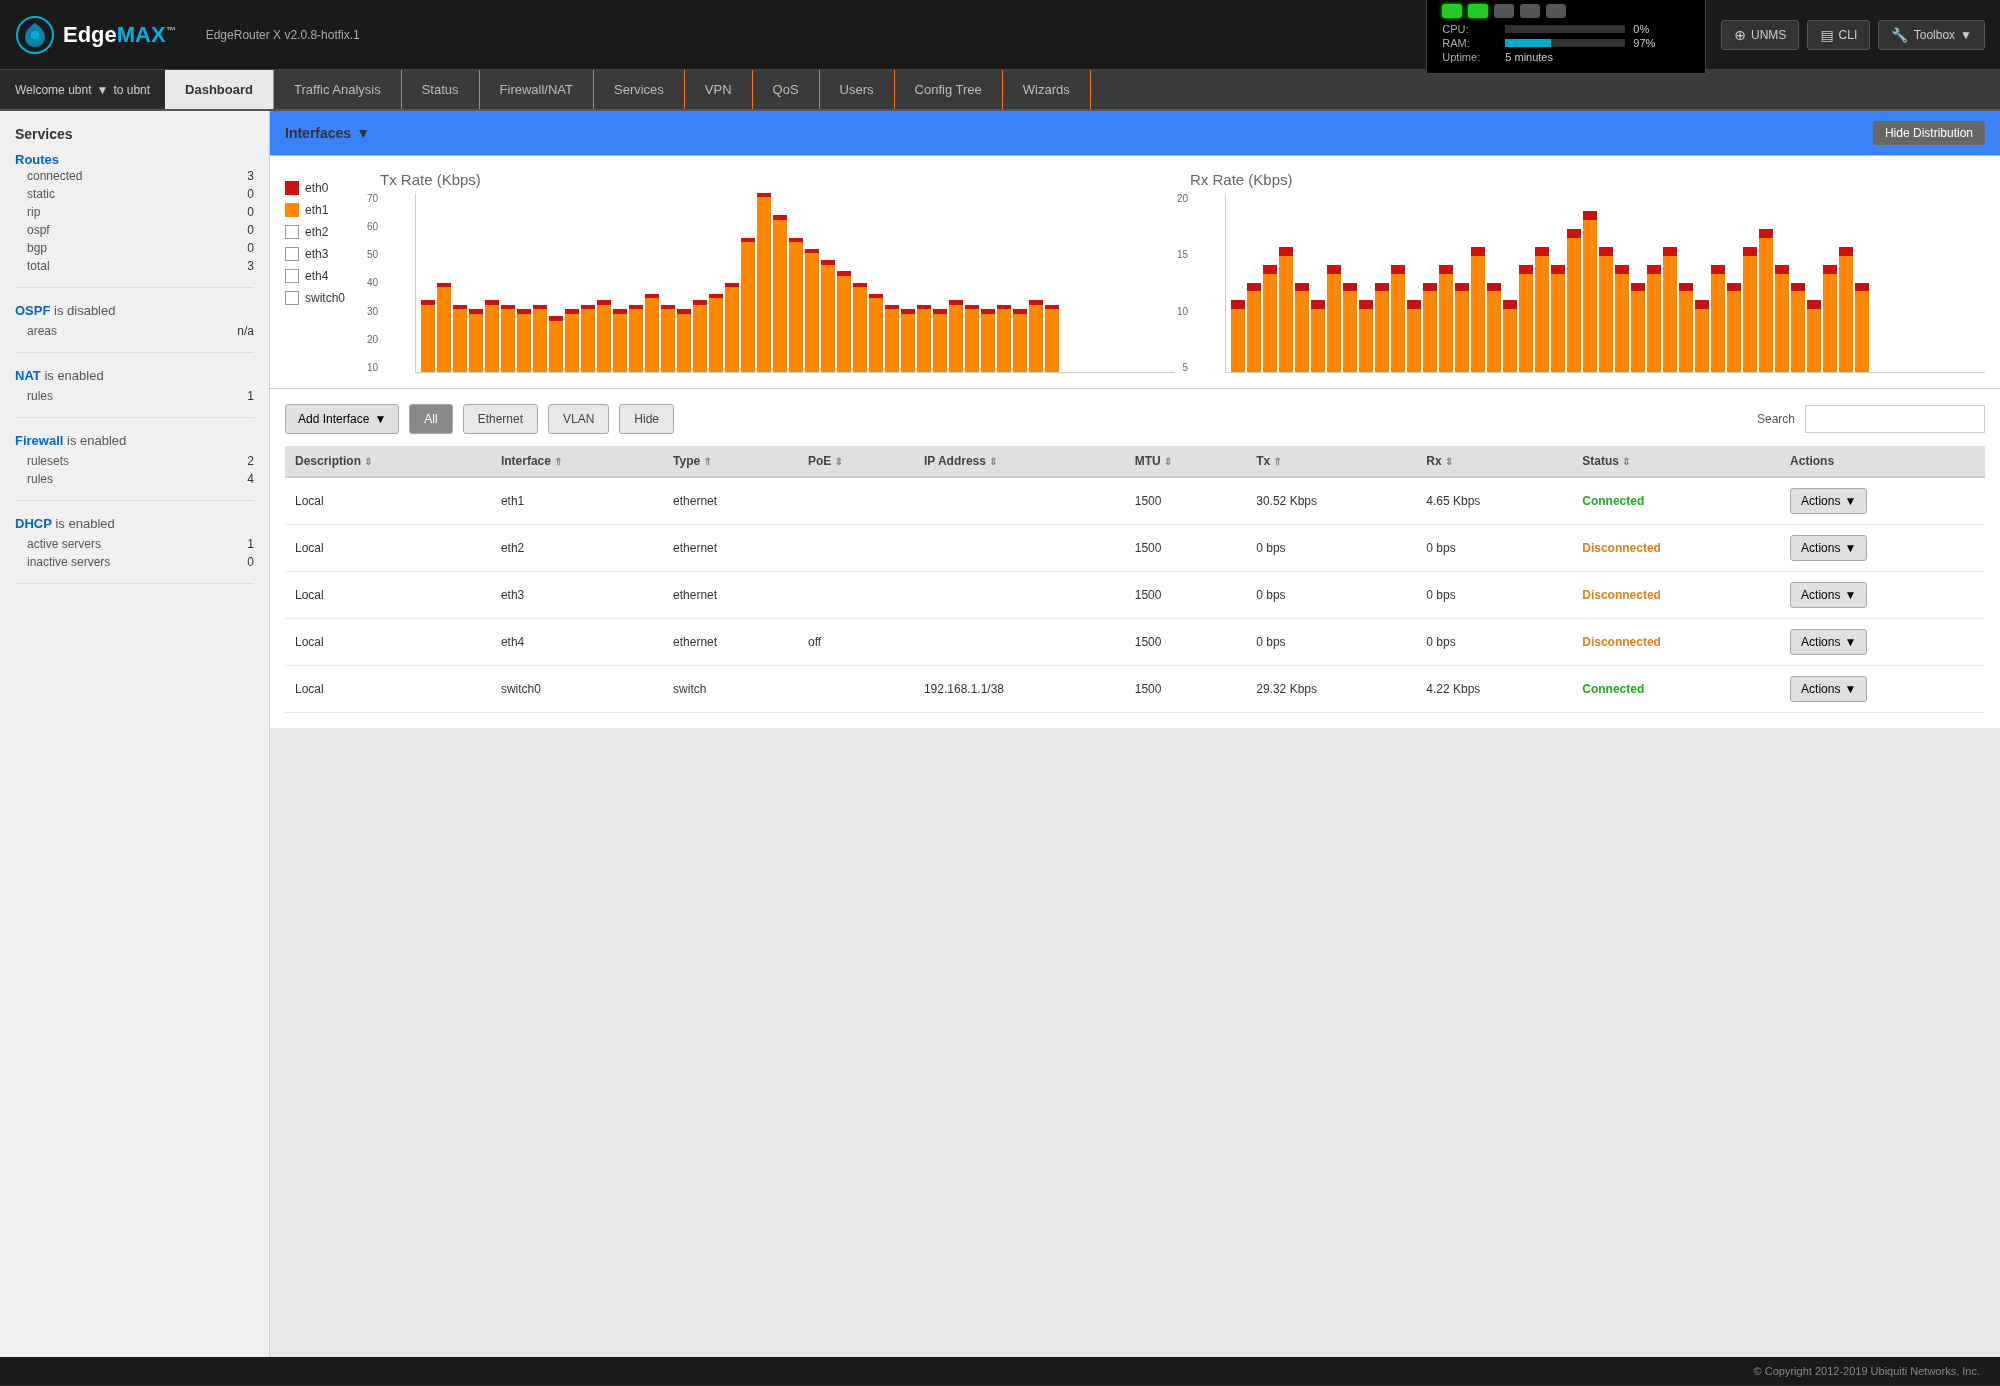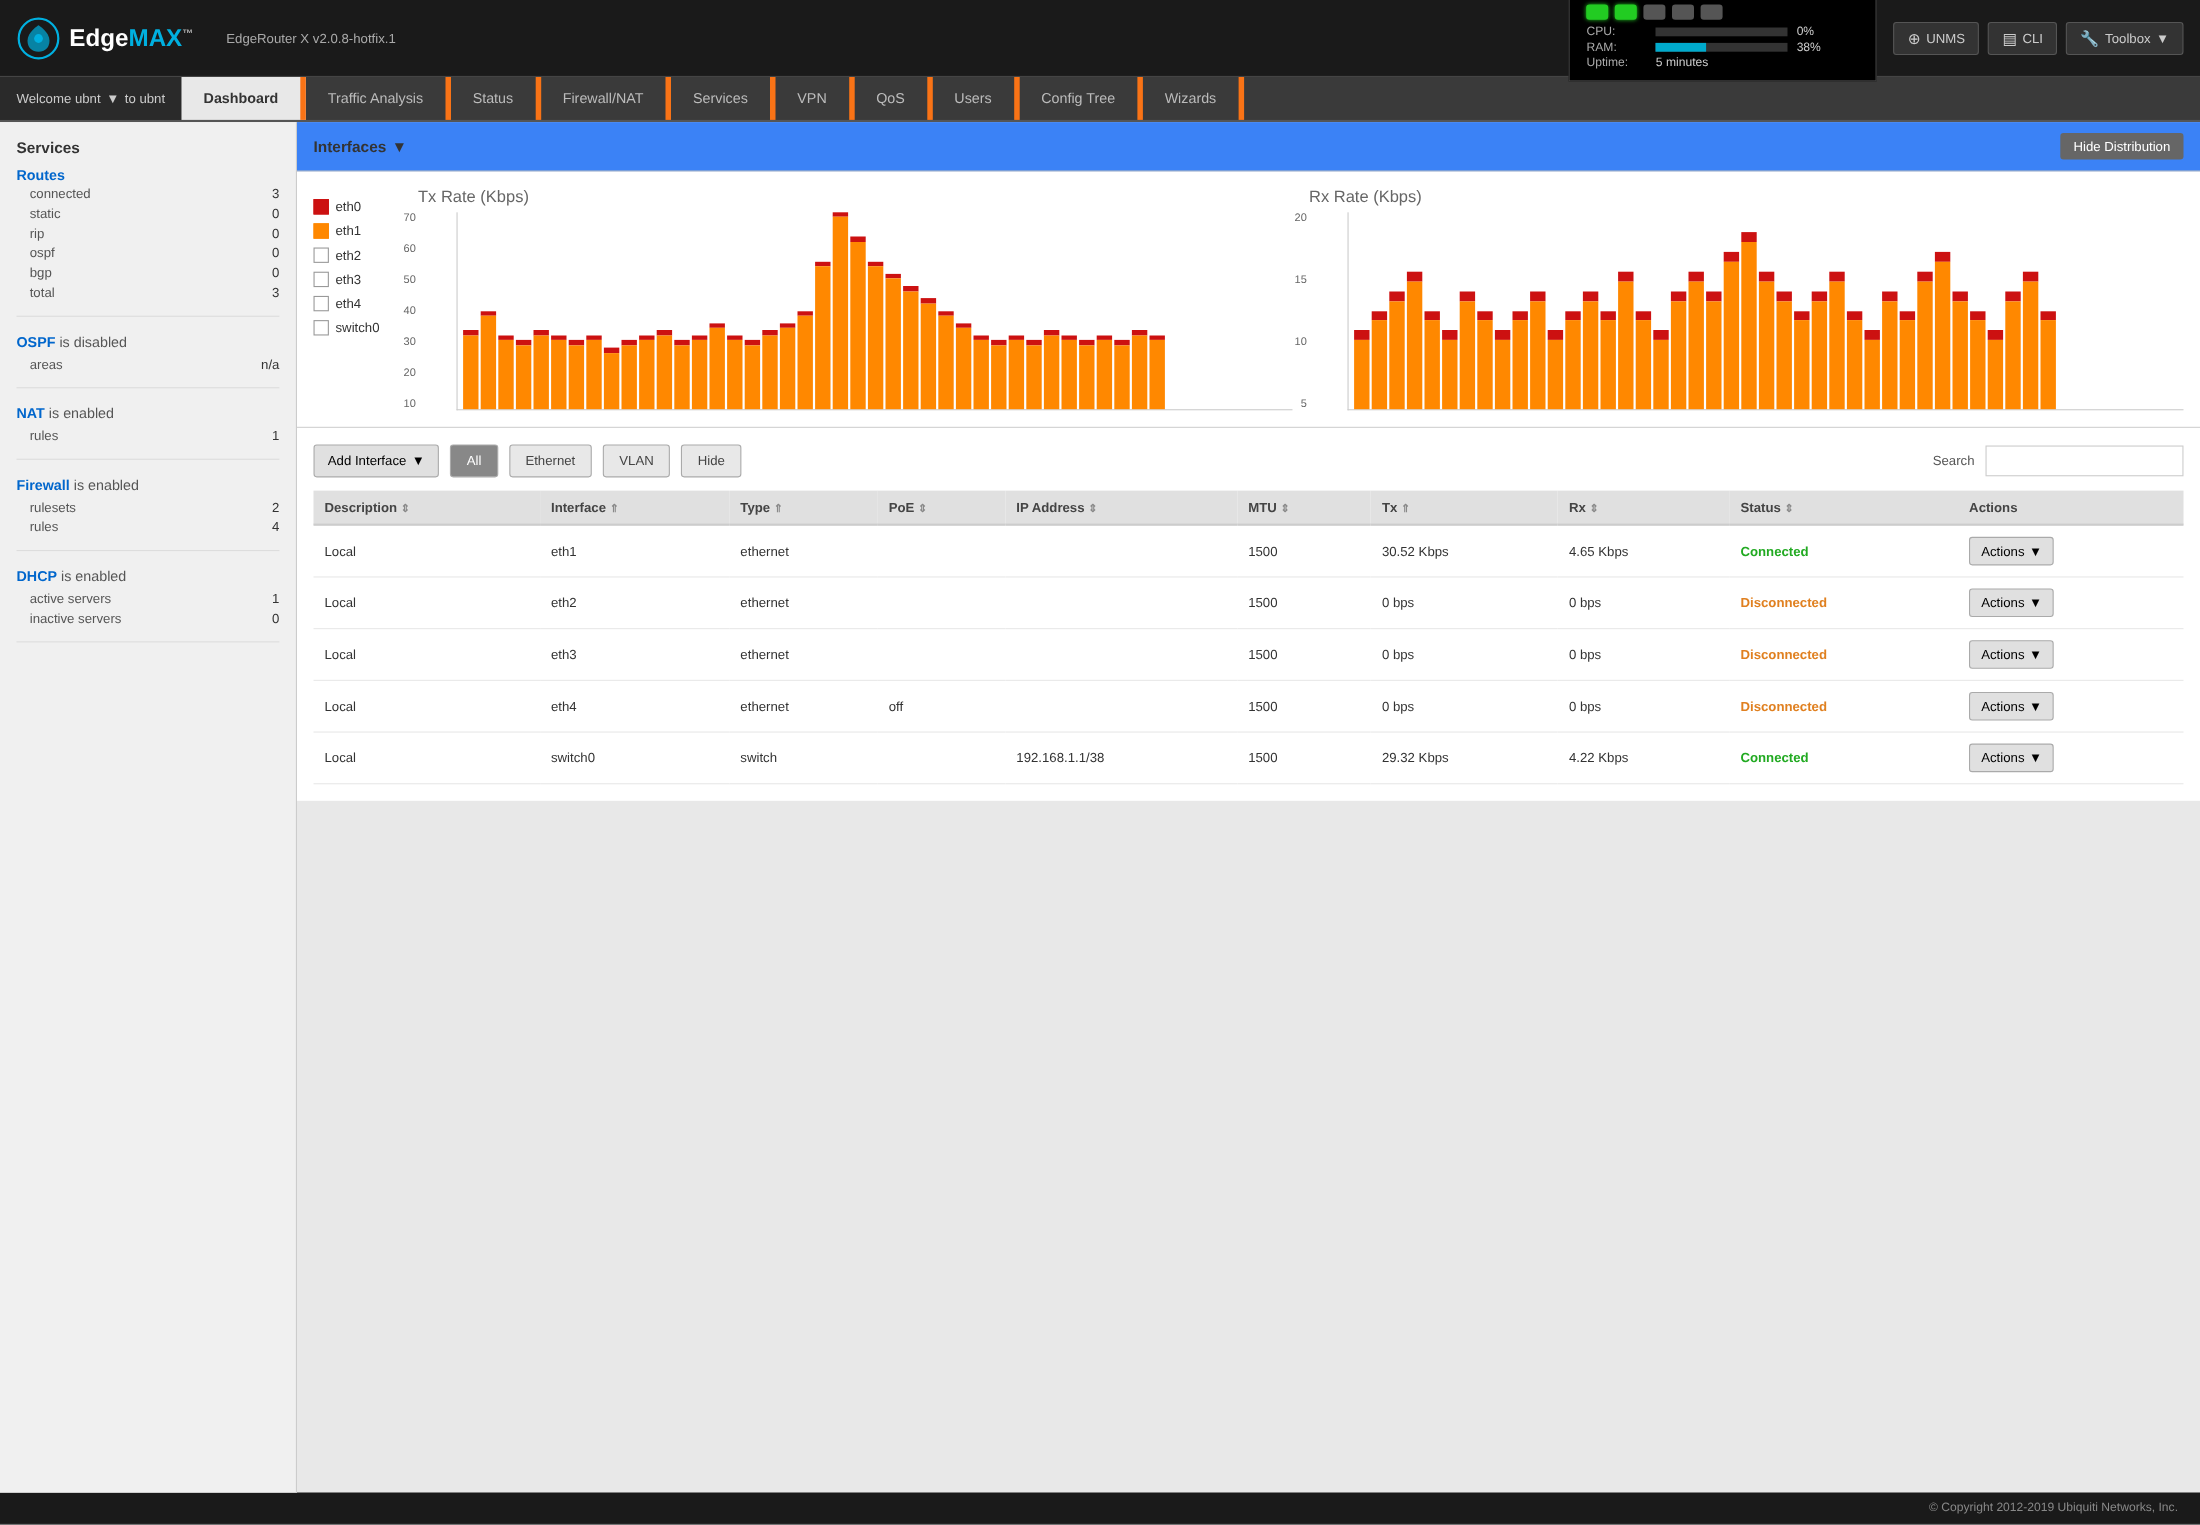--- a/index.html
+++ b/index.html
@@ -22,21 +22,21 @@
     .led { width: 20px; height: 14px; border-radius: 3px; }
     .led-green { background: #22cc22; box-shadow: 0 0 4px #22cc22; }
     .led-gray { background: #555; }
     .header-buttons { display: flex; gap: 8px; }
     .header-btn { background: #333; border: 1px solid #555; color: #ccc; padding: 6px 12px; cursor: pointer; font-size: 12px; display: flex; align-items: center; gap: 5px; border-radius: 3px; }
     .header-btn .btn-icon { font-size: 14px; }
 
     
     .navbar { background: #3a3a3a; display: flex; align-items: stretch; padding: 0 0 0 0; border-bottom: 2px solid #555; }
     .nav-welcome { display: flex; align-items: center; background: #2a2a2a; padding: 0 15px; color: #ccc; font-size: 12px; gap: 5px; }
-    .nav-tab { padding: 12px 20px; color: #bbb; cursor: pointer; font-size: 13px; border-right: 5px solid #f97316; display: flex; align-items: center; white-space: nowrap; }
+    .nav-tab { padding: 12px 20px; color: #bbb; cursor: pointer; font-size: 13px; border-right: 1px solid #f97316; display: flex; align-items: center; white-space: nowrap; }
     .nav-tab.active { background: #e8e8e8; color: #333; font-weight: bold; }
 
     
     .main { display: flex; background: #e8e8e8; min-height: calc(100vh - 140px); }
 
     
     .sidebar { width: 270px; background: #f0f0f0; border-right: 1px solid #ccc; padding: 15px; flex-shrink: 0; }
     .sidebar-title { font-size: 14px; font-weight: bold; color: #333; margin-bottom: 10px; }
     .sidebar-link { color: #0066cc; cursor: pointer; font-weight: bold; font-size: 13px; text-decoration: none; }
     .sidebar-section { margin-bottom: 15px; border-bottom: 1px solid #ddd; padding-bottom: 12px; }
@@ -121,21 +121,21 @@
       <div class="status-bar-bg">
         <div class="status-bar-fill" style="width:0%;background:#888;"></div>
       </div>
       <span class="status-value">0%</span>
     </div>
     <div class="status-row">
       <span class="status-label">RAM:</span>
       <div class="status-bar-bg">
         <div class="status-bar-fill" style="width:38%;background:#00aacc;"></div>
       </div>
-      <span class="status-value">38%</span>
+      <span class="status-value">97%</span>
     </div>
     <div class="status-row">
       <span class="status-label">Uptime:</span>
       <span class="status-value" style="margin-left:8px;">5 minutes</span>
     </div>
   </div>
 
   <div class="header-buttons">
     <button class="header-btn">
       <span class="btn-icon">⊕</span>

